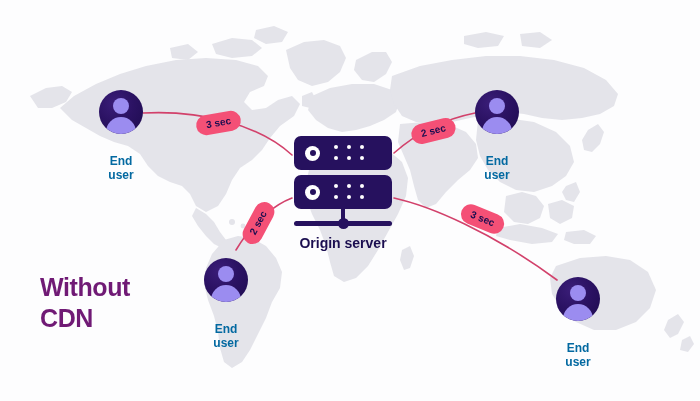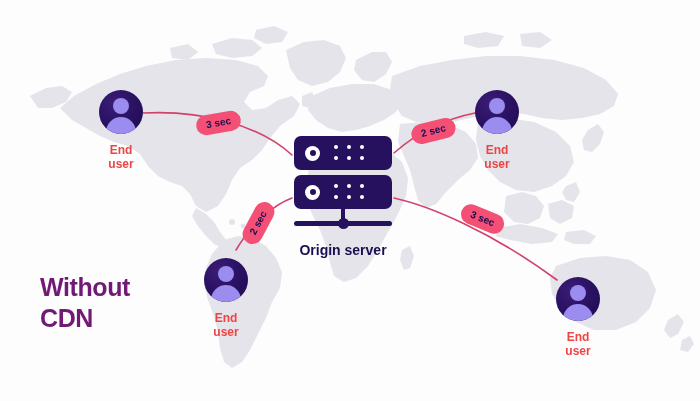--- a/index.html
+++ b/index.html
@@ -71,25 +71,25 @@
     position: absolute;
     left: 50%;
     top: 27px;
     width: 30px;
     height: 26px;
     margin-left: -15px;
     border-radius: 15px 15px 0 0;
     background: #9b8cf0;
   }
   .node-label {
-    margin-top: 9px;
+    margin-top: 20px;
     font-size: 12px;
     font-weight: bold;
     line-height: 1.18;
-    color: #ef4444;
+    color: #0369a1;
     white-space: pre-line;
   }
 
   
   .server {
     position: absolute;
     left: 294px;
     top: 136px;
     width: 98px;
   }
@@ -153,21 +153,21 @@
     background: #26115e;
   }
   .server-stand .base {
     position: absolute;
     left: 0; top: 12px;
     width: 98px; height: 5px;
     border-radius: 3px;
     background: #26115e;
   }
   .server-label {
-    margin-top: 11px;
+    margin-top: 4px;
     text-align: center;
     font-size: 14px;
     font-weight: bold;
     color: #1b0e50;
     white-space: nowrap;
   }
 
   
   .badge {
     position: absolute;

